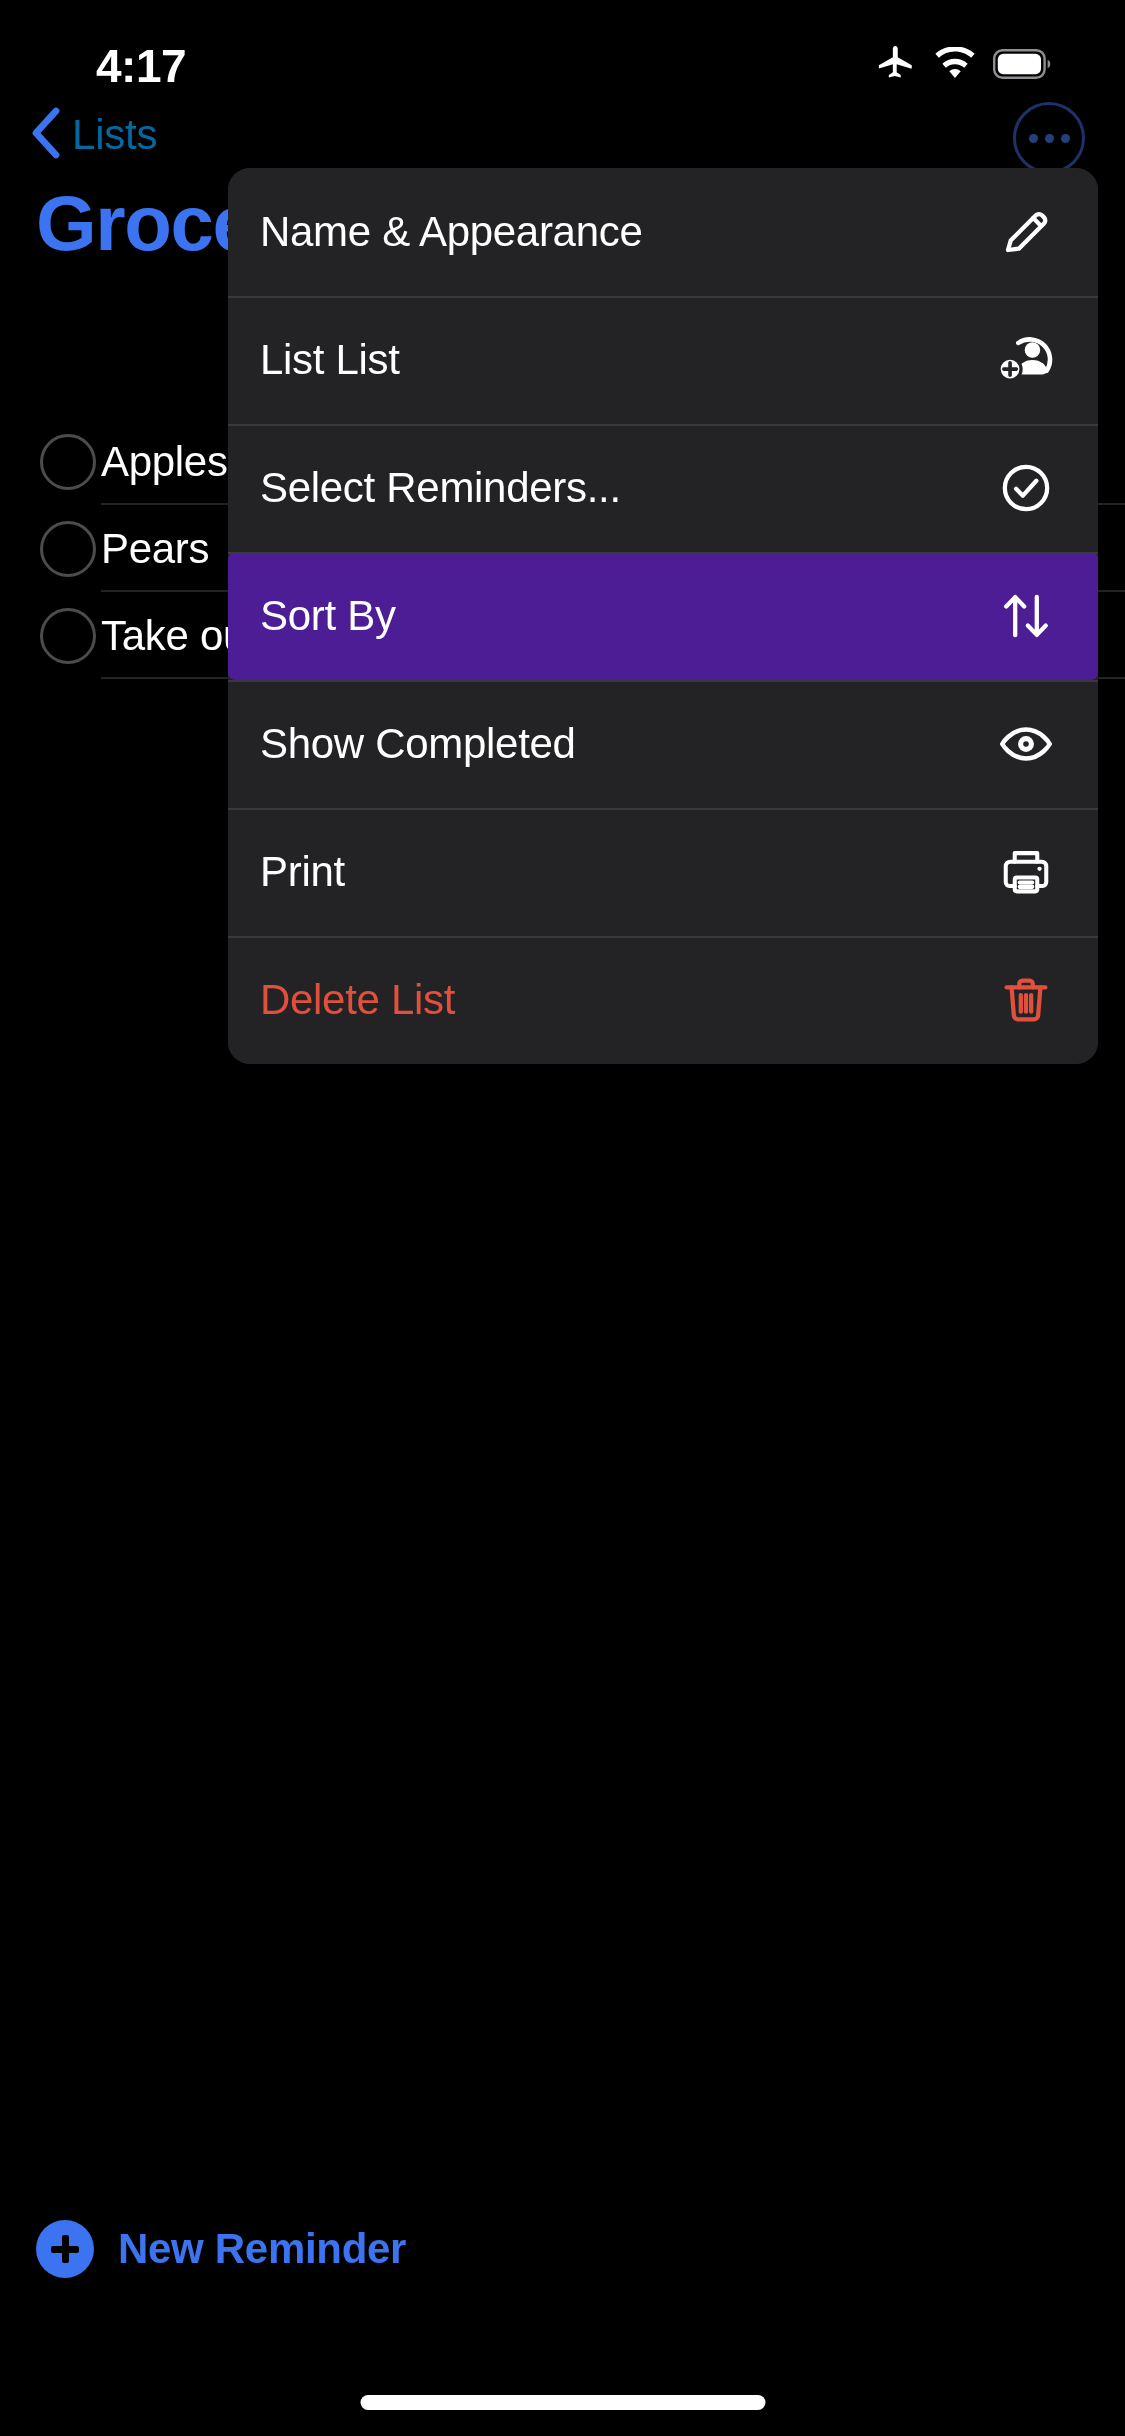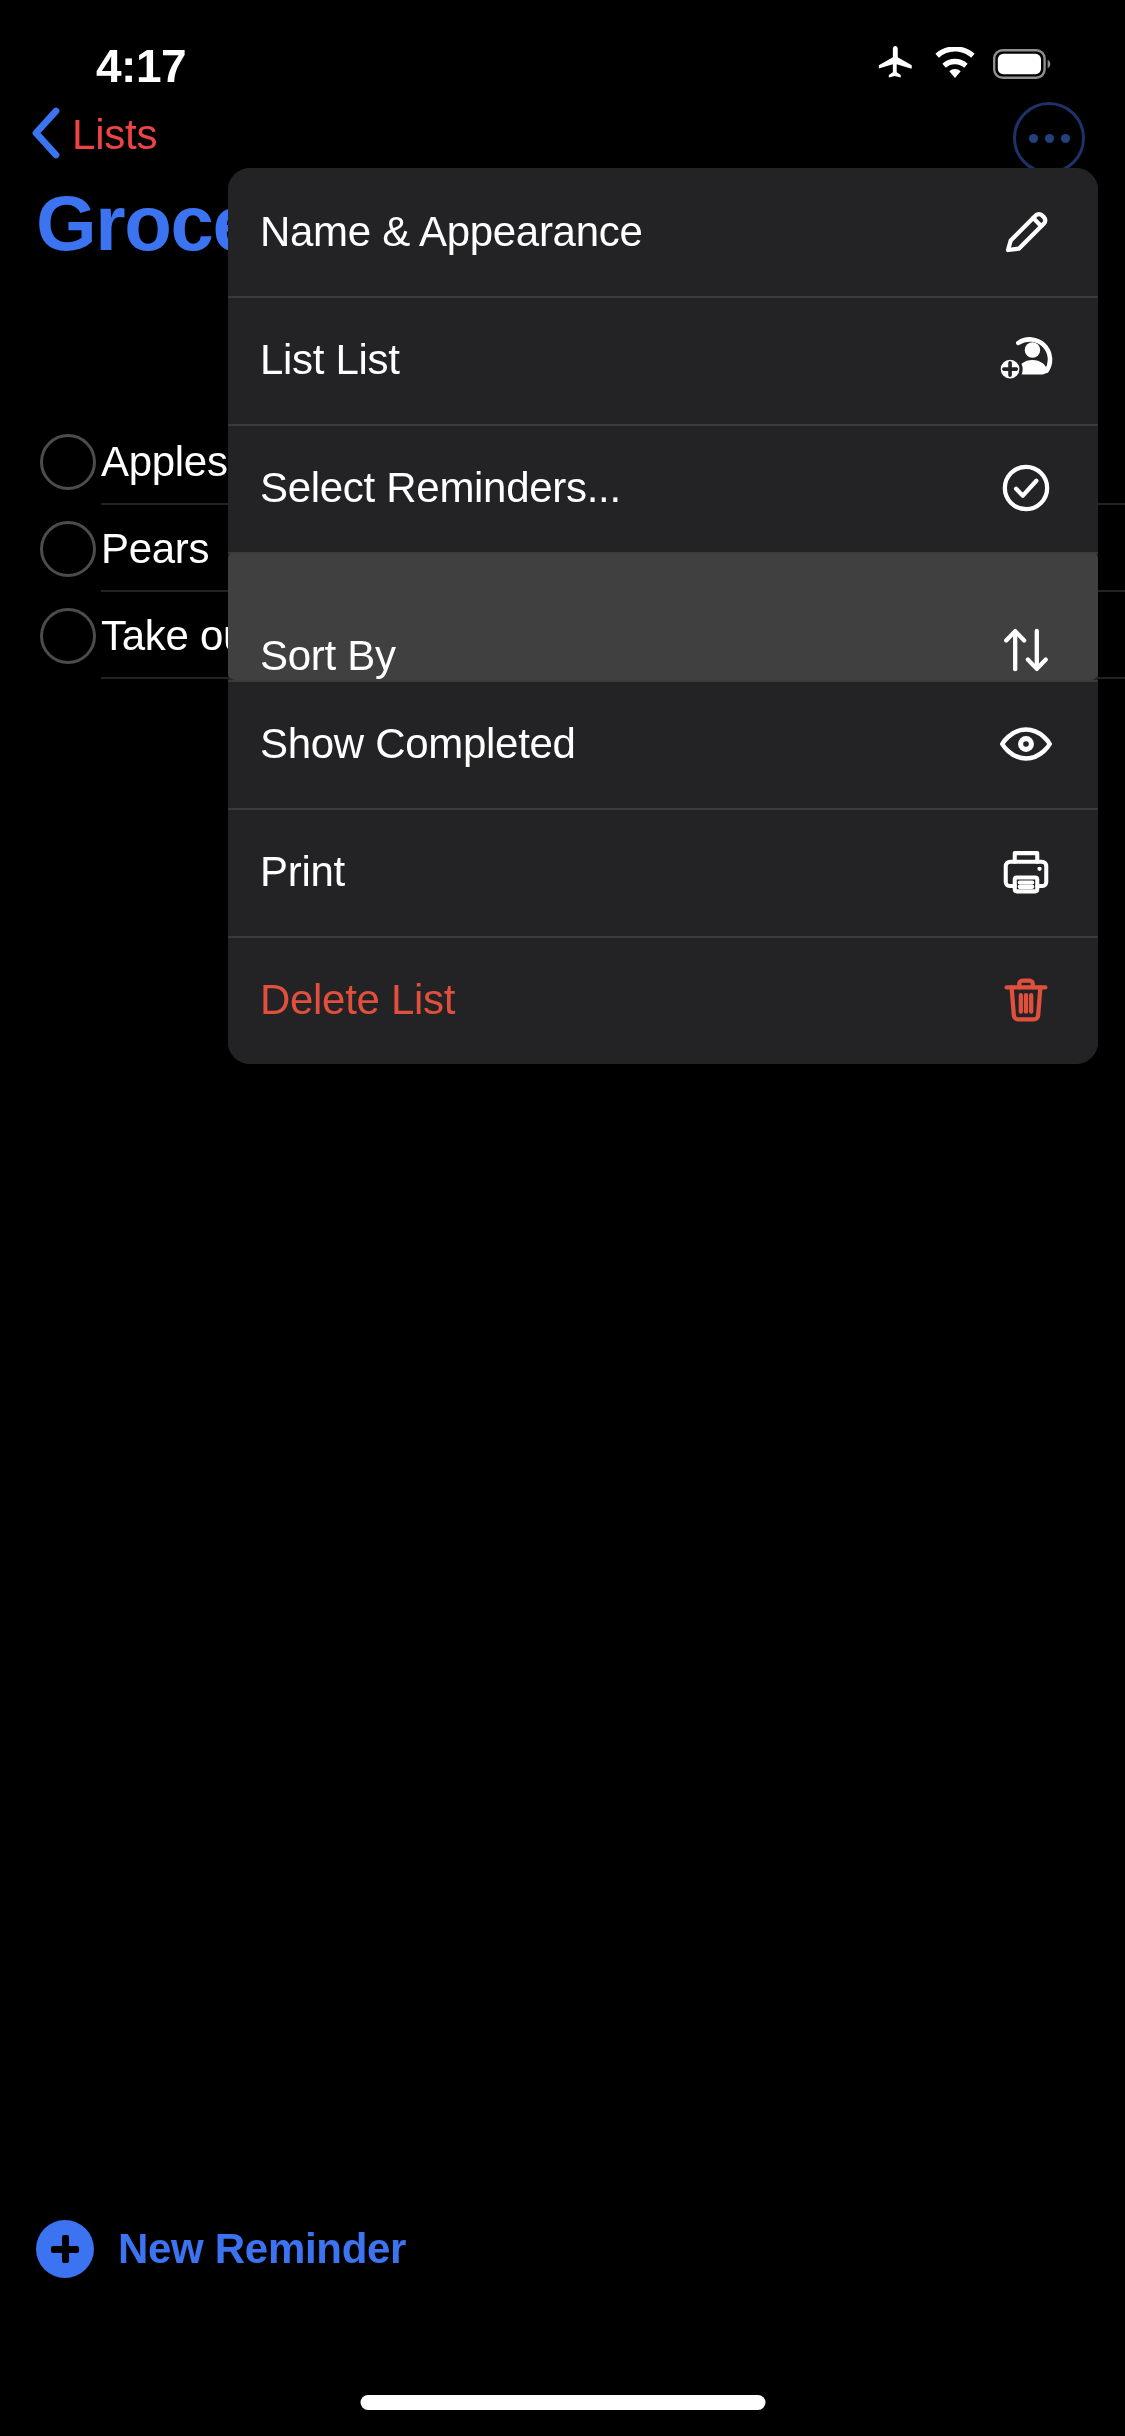--- a/index.html
+++ b/index.html
@@ -51,21 +51,21 @@
   #back-button {
     position: absolute;
     left: 30px; top: 0;
     height: 78px;
     display: flex;
     align-items: center;
     gap: 10px;
   }
   #back-label {
     font-size: 42px;
-    color: #ef4444;
+    color: #0369a1;
     letter-spacing: -0.2px;
   }
   #more-button {
     position: absolute;
     right: 40px; top: 6px;
     width: 66px; height: 66px;
     border: 3px solid #1d3266;
     border-radius: 50%;
     display: flex;
     align-items: center;
@@ -141,21 +141,21 @@
     position: relative;
     height: 128px;
     display: flex;
     align-items: center;
     justify-content: space-between;
     padding: 0 42px 0 32px;
     box-sizing: border-box;
     background: #232325;
     border-radius: 7px;
   }
-  .menu-item.highlighted { background: #404040; align-items: flex-end; }
+  .menu-item.highlighted { background: #4c1d95; }
   .menu-item + .menu-item::before {
     content: "";
     position: absolute;
     left: 0; right: 0; top: 0;
     height: 2px;
     background: #3a3a3c;
   }
   .menu-label {
     font-size: 42px;
     color: #ffffff;

